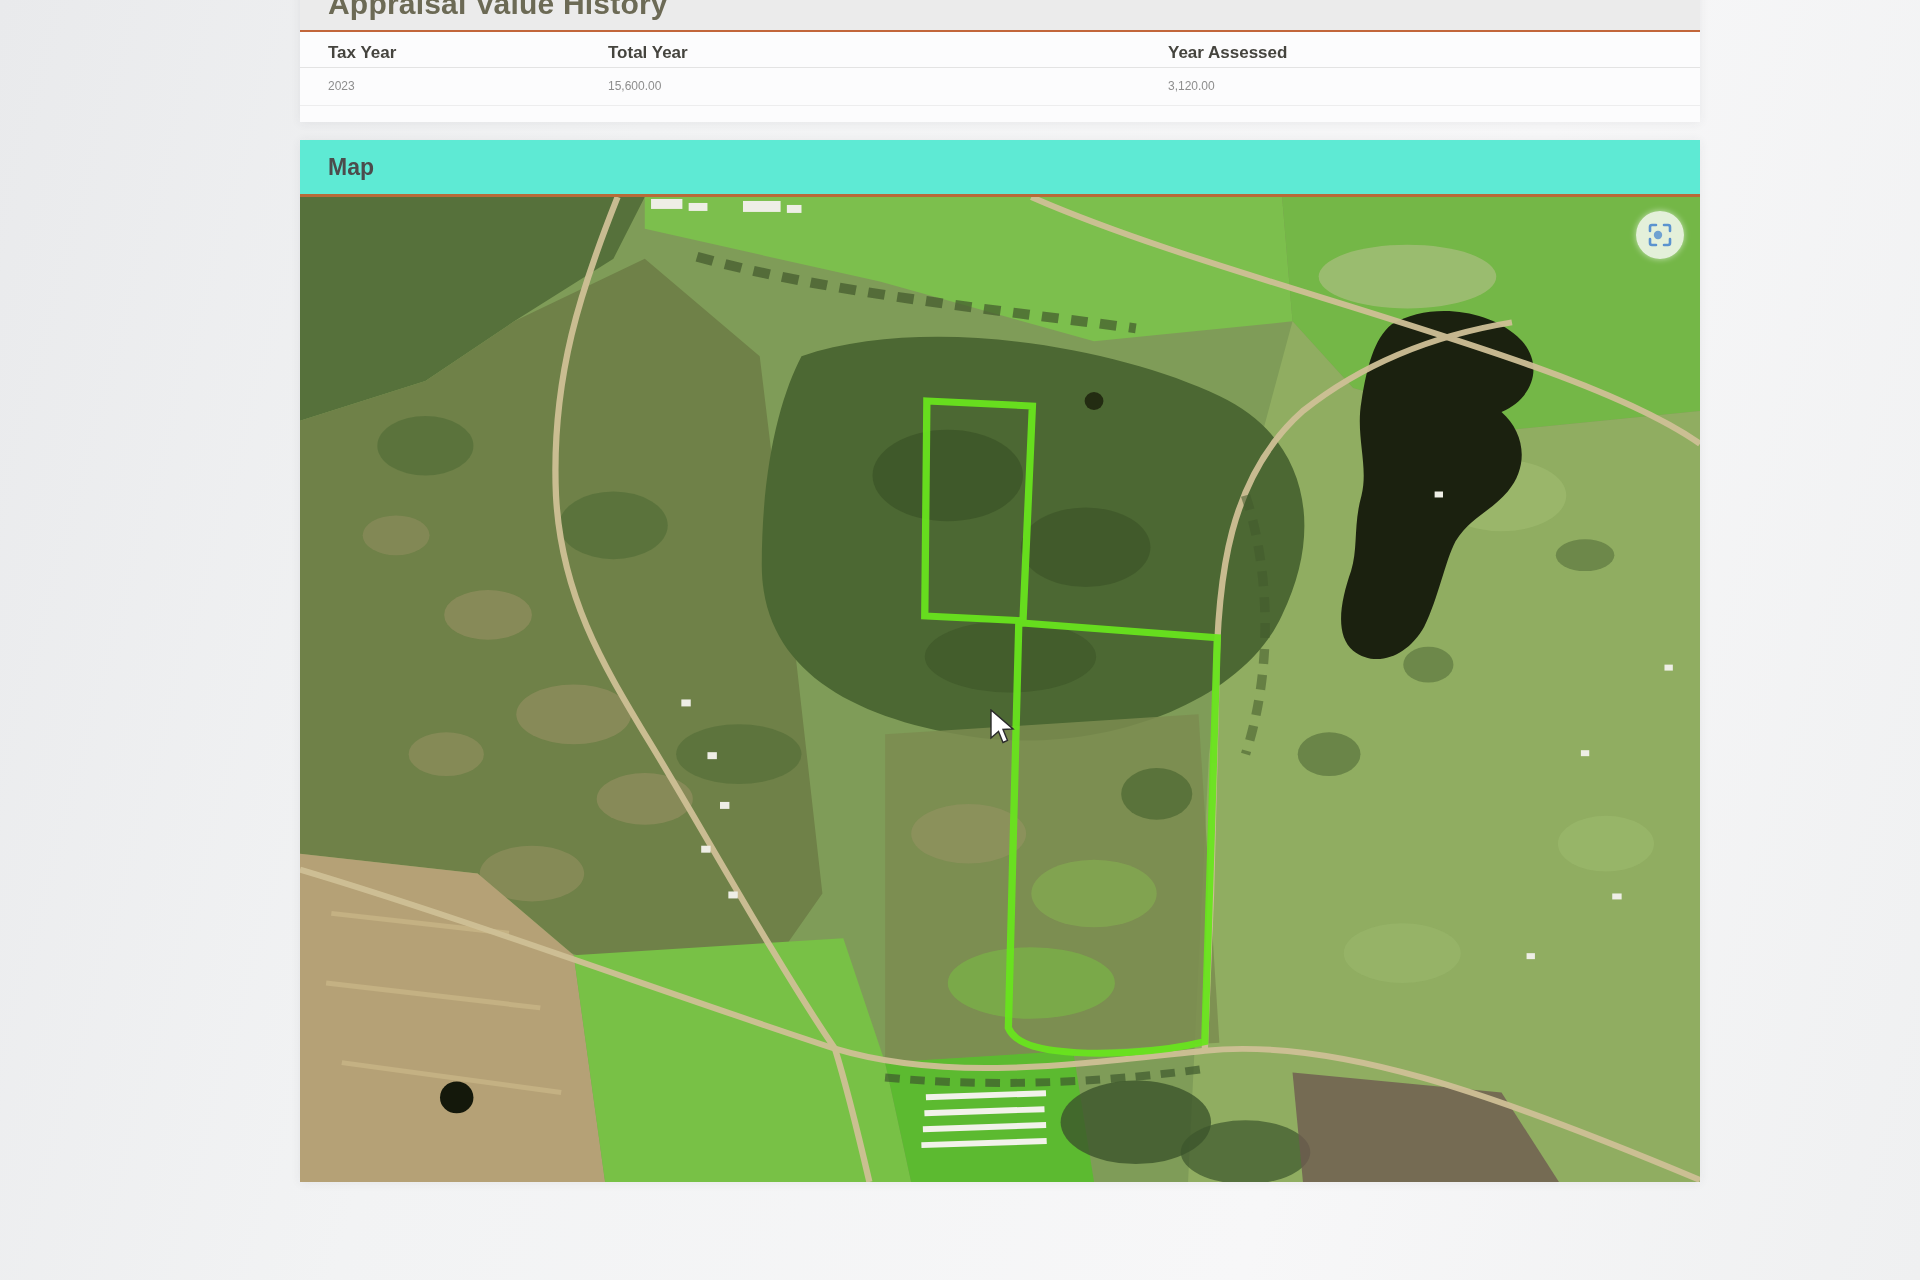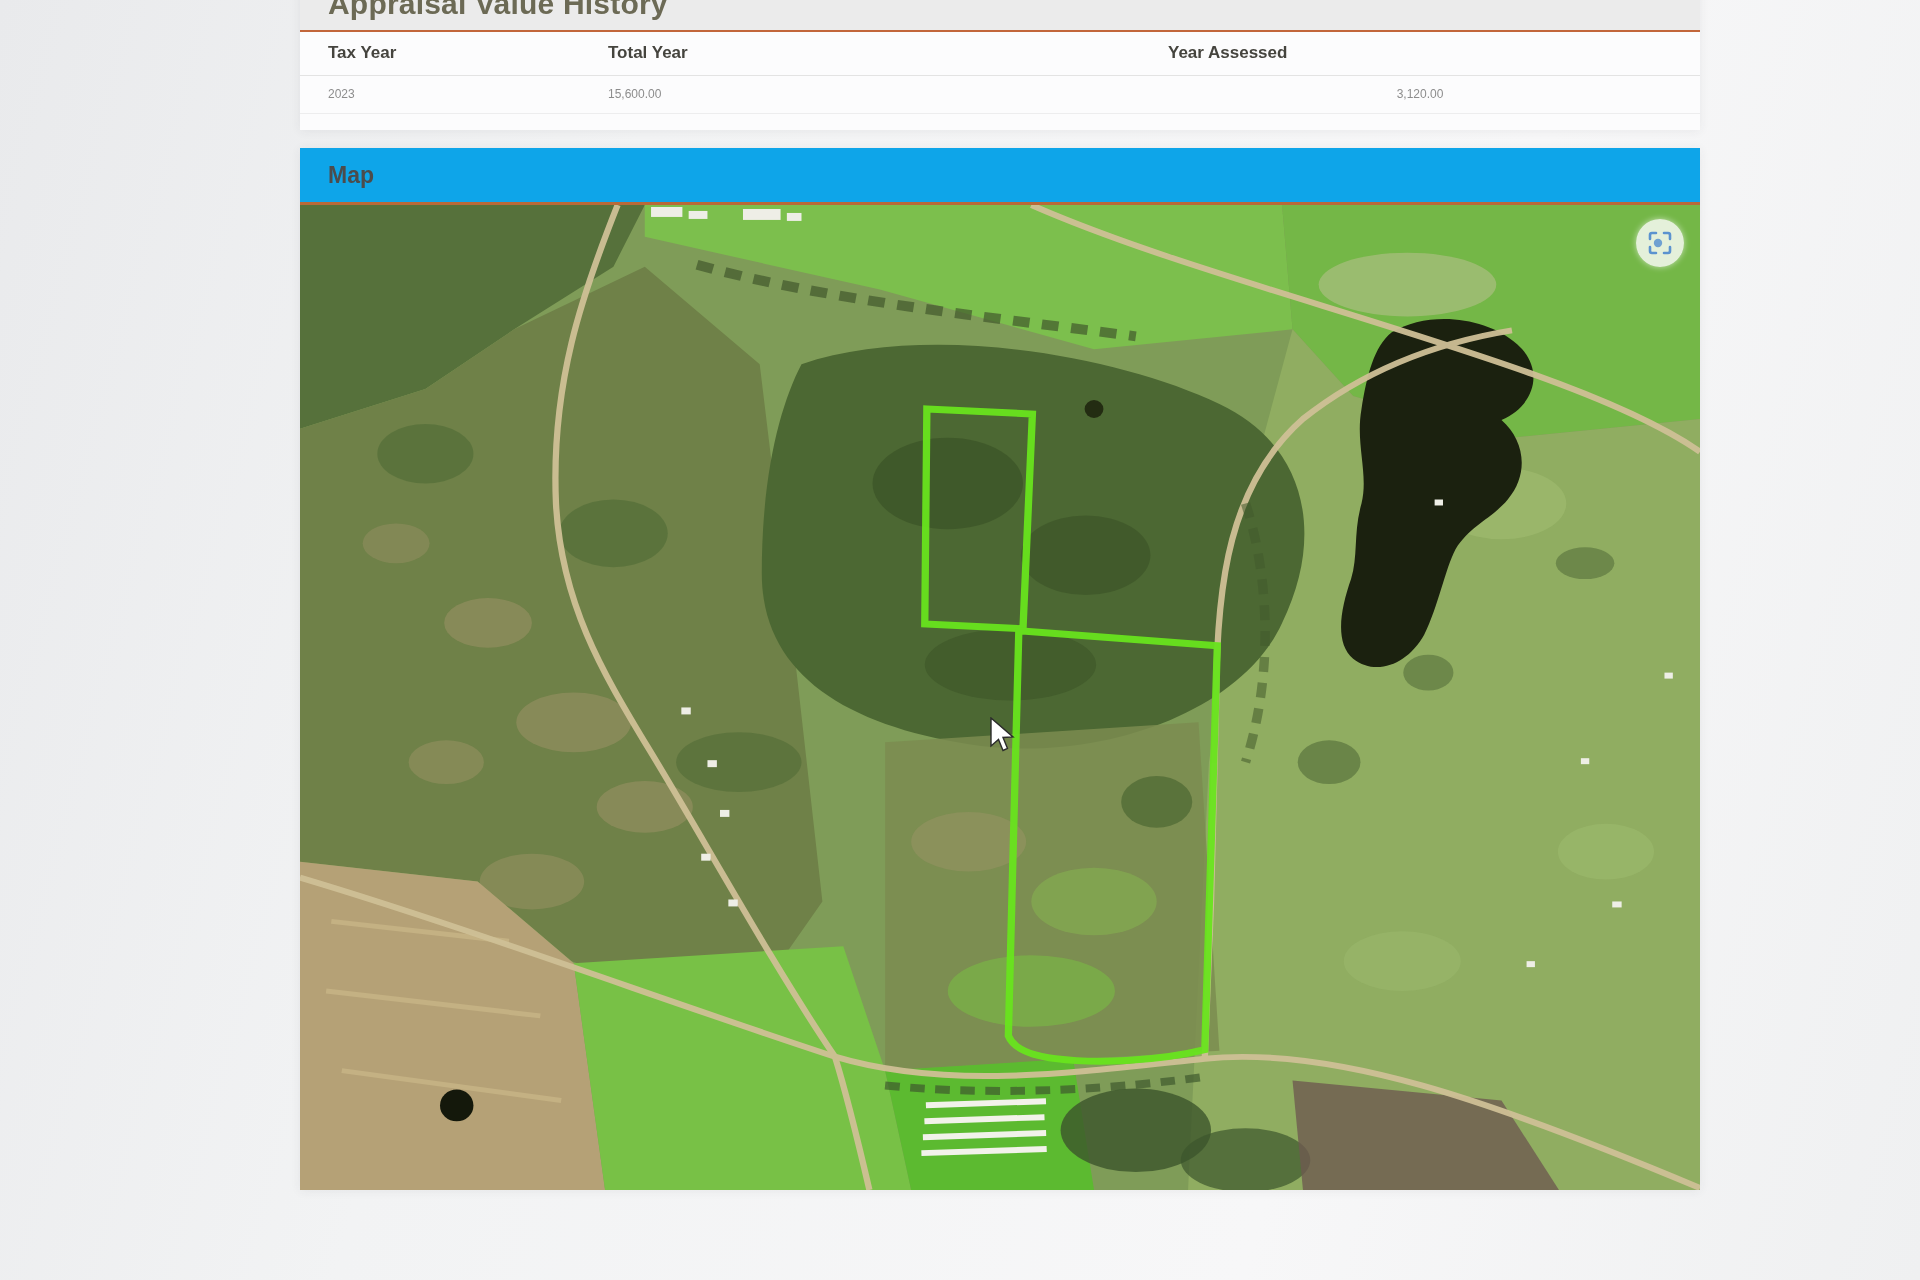--- a/index.html
+++ b/index.html
@@ -37,37 +37,37 @@
   }
   table.value-history {
     width: 100%;
     border-collapse: collapse;
   }
   table.value-history th {
     text-align: left;
     font-size: 17px;
     font-weight: bold;
     color: #45443e;
-    padding: 11px 28px 12px 28px;
+    padding: 11px 28px 4px 28px;
     border-bottom: 1px solid #e3e3e3;
   }
   table.value-history td {
     font-size: 12px;
     color: #8d8d8d;
     padding: 11px 28px 12px 28px;
     border-bottom: 1px solid #ededee;
   }
   th.col-1, td.col-1 { width: 20%; }
   th.col-2, td.col-2 { width: 40%; }
-  th.col-3, td.col-3 { width: 40%; text-align: center; }
+  th.col-3, td.col-3 { width: 40%; }
   
   .map-card { margin-top: 18px; }
   .map-header {
     height: 54px;
-    background: #0ea5e9;
+    background: #5eead4;
     display: flex;
     align-items: center;
     padding: 0 28px;
   }
   .map-header .map-title {
     font-size: 23px;
     font-weight: bold;
     color: #4c4c4c;
   }
   .map-viewport {

